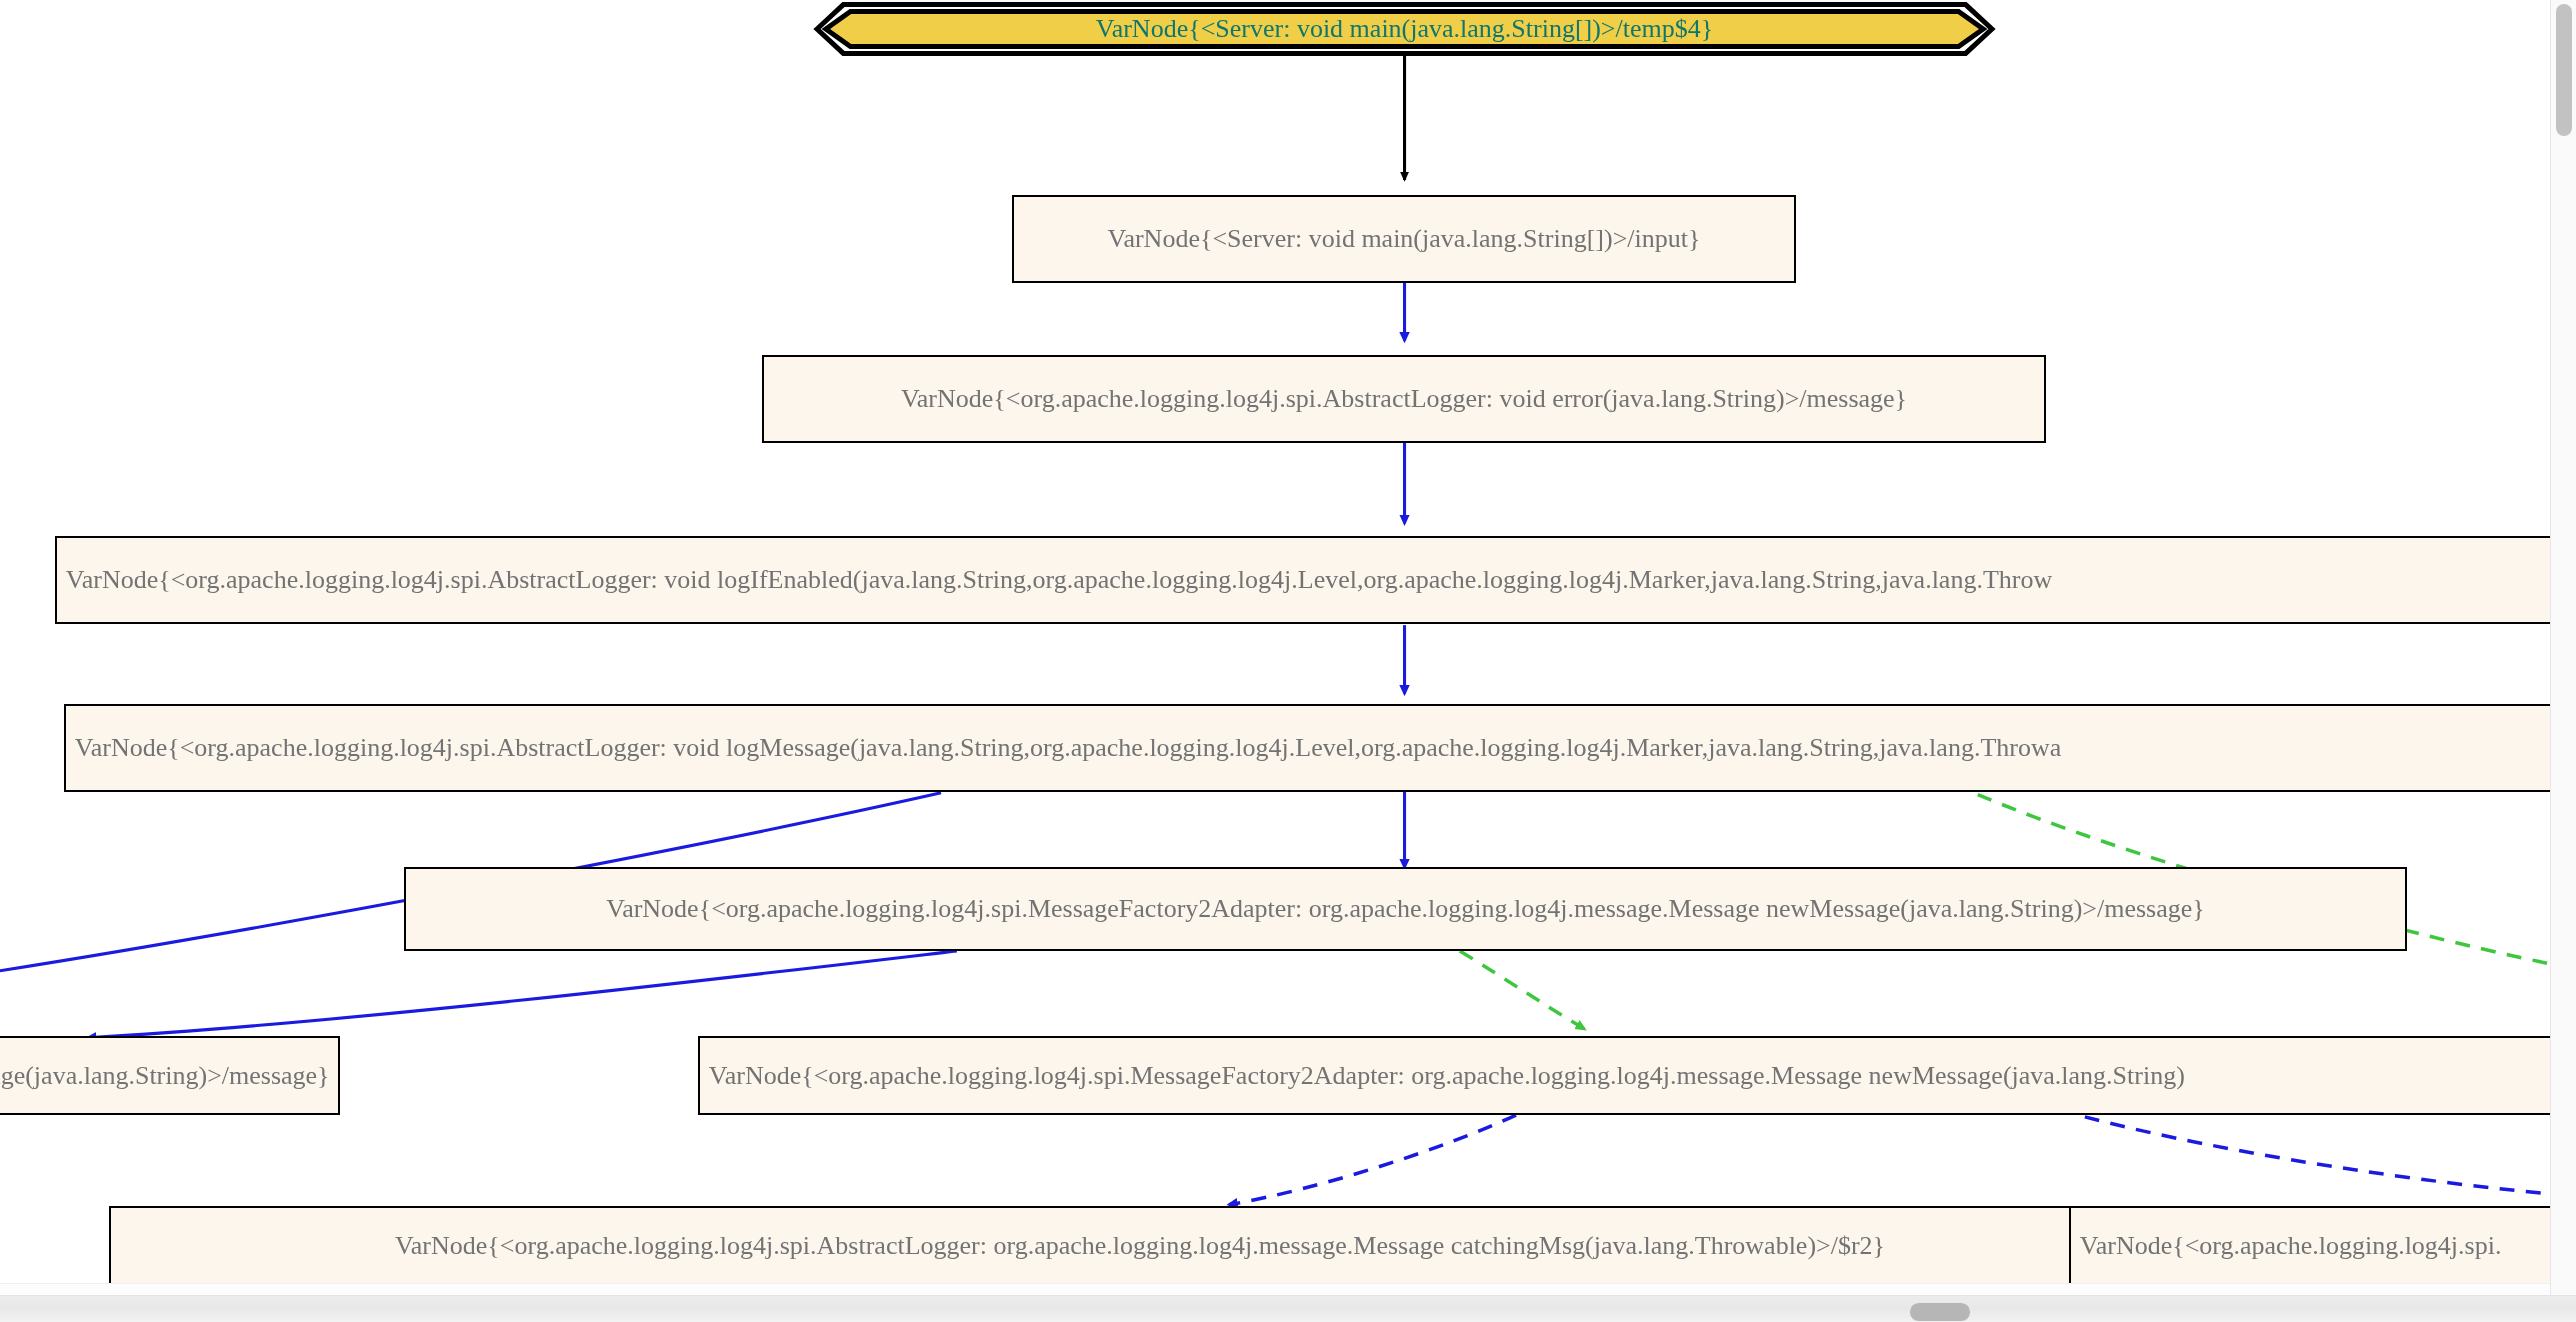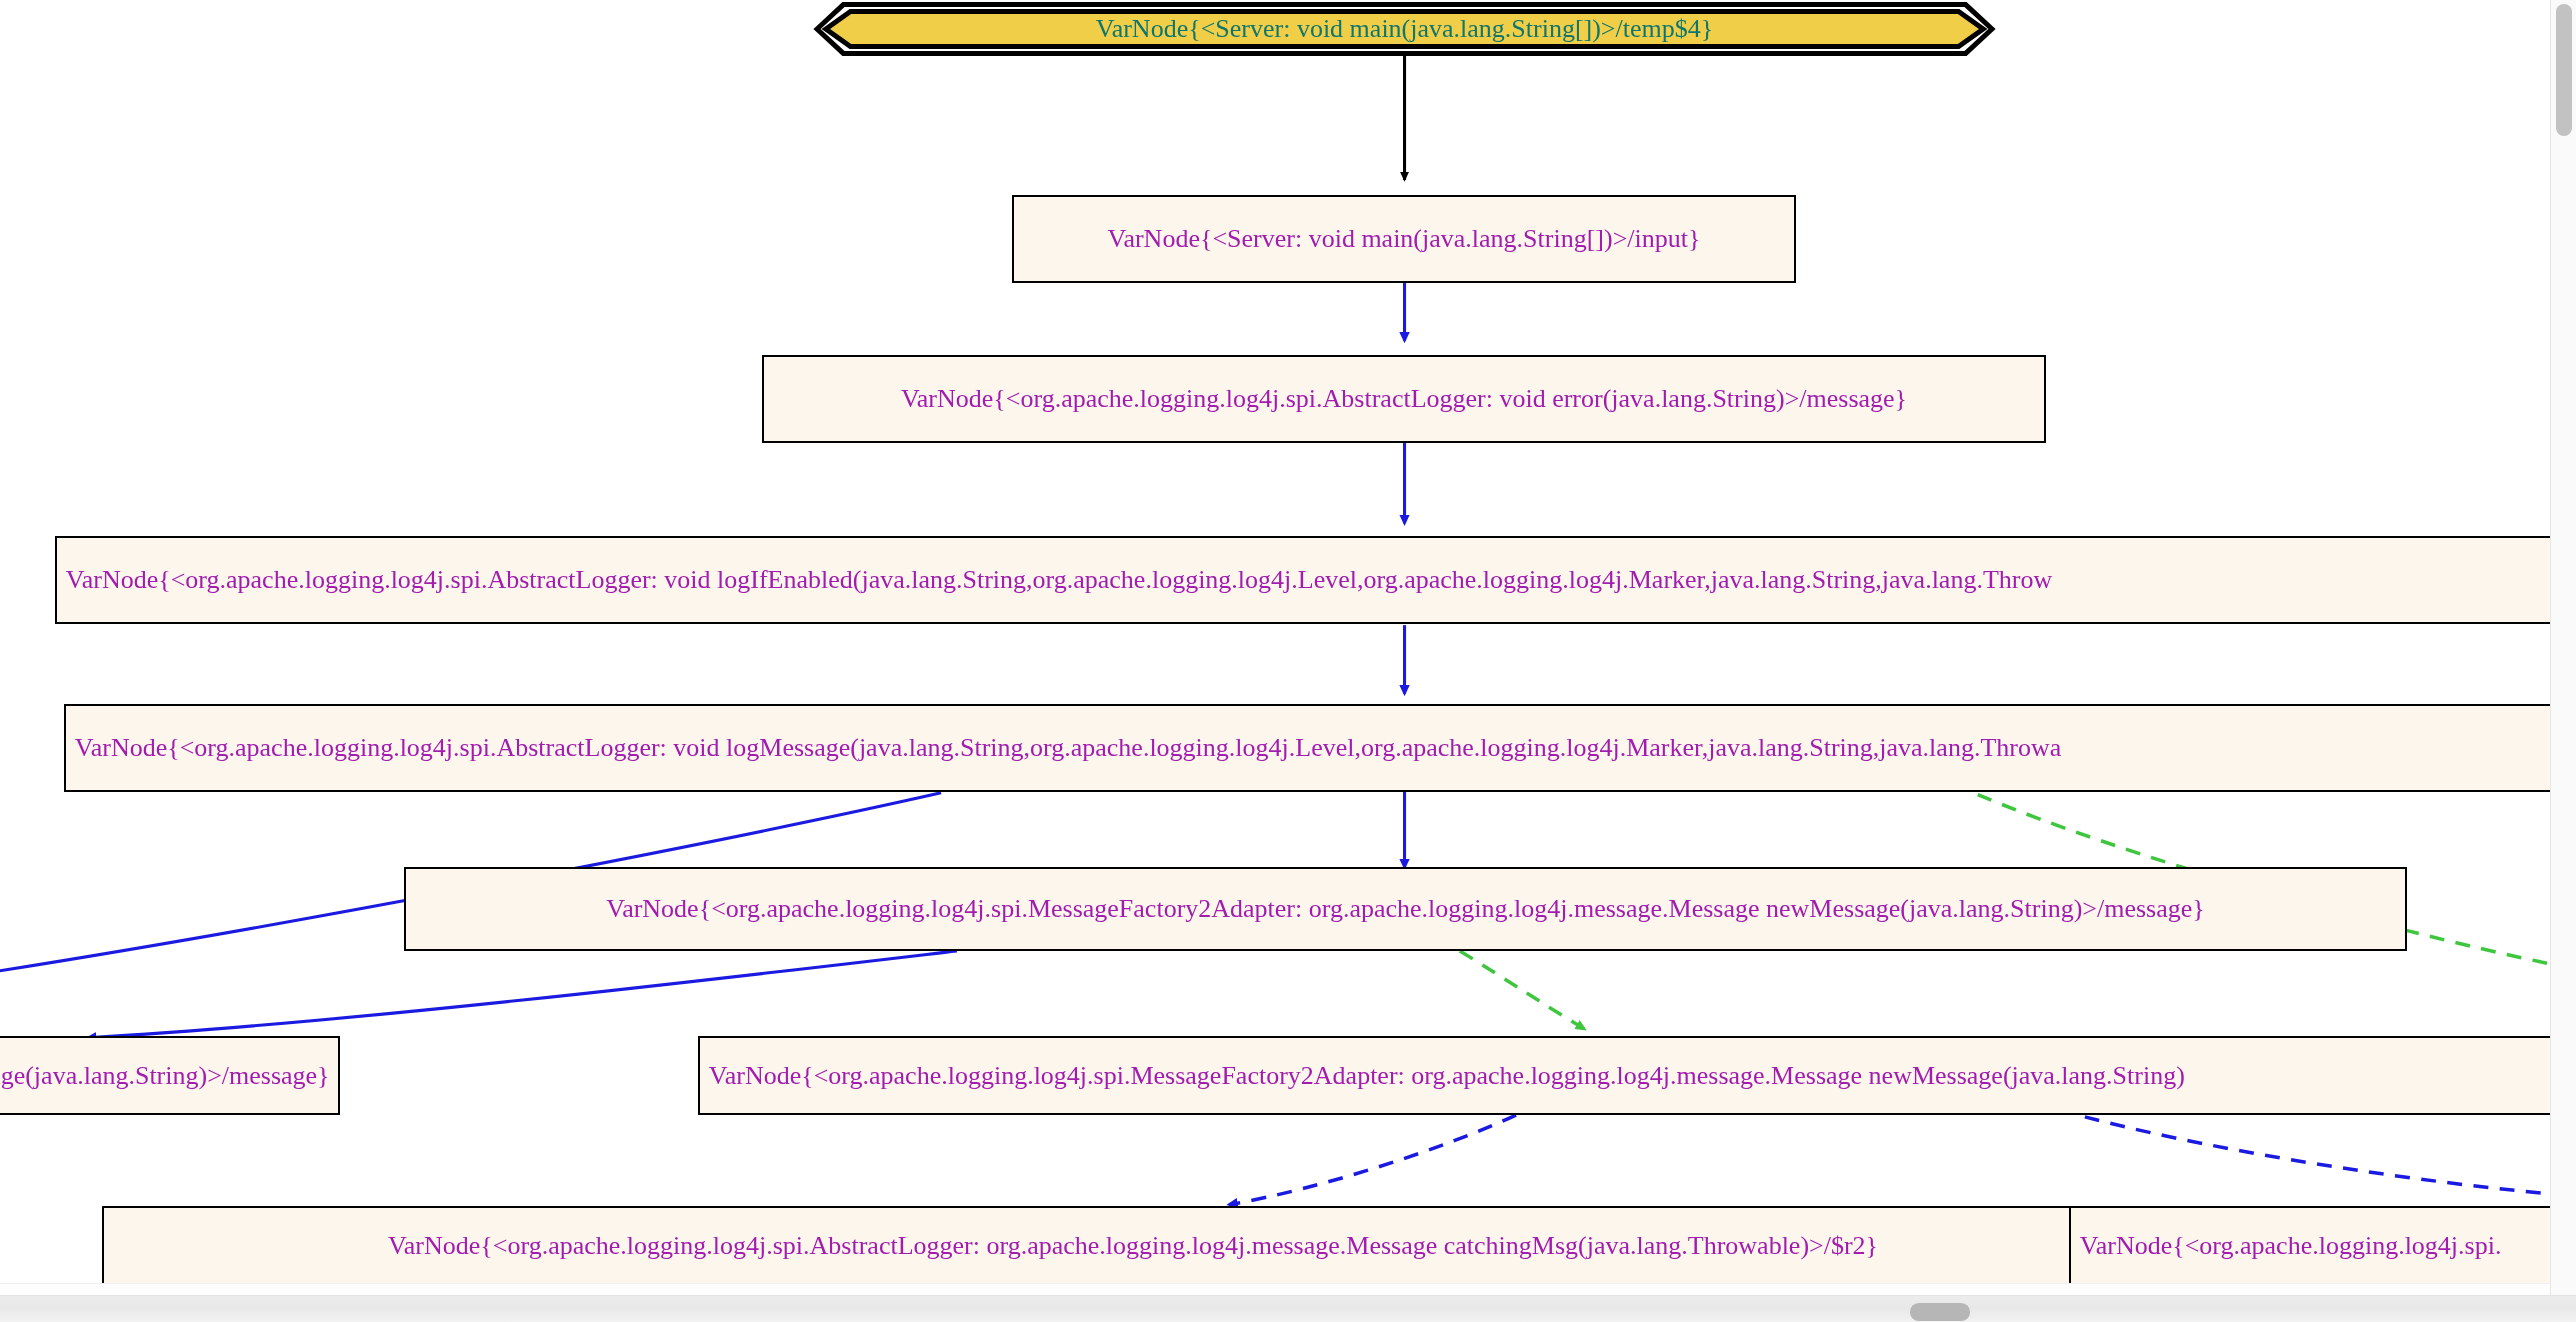--- a/index.html
+++ b/index.html
@@ -51,21 +51,21 @@
     z-index: 1;
     pointer-events: none;
   }
 
   
   .node {
     position: absolute;
     box-sizing: border-box;
     background: #fcf6ec;
     border: 2.6px solid #000000;
-    color: #a21caf;
+    color: #737373;
     font-family: "Liberation Serif", "DejaVu Serif", serif;
     font-size: 26px;
     line-height: 1;
     white-space: nowrap;
     display: flex;
     align-items: center;
     justify-content: center;
     overflow: visible;
     z-index: 2;
   }
@@ -253,21 +253,21 @@
   </div>
 
   <div class="node" style="left:-24.6px; top:1036px; width:365px; height:79px; justify-content:flex-end;">
     <span class="node-label">Message newMessage(java.lang.String)&gt;/message}</span>
   </div>
 
   <div class="node" style="left:698px; top:1036px; width:1877px; height:79px; justify-content:flex-start;">
     <span class="node-label">VarNode{&lt;org.apache.logging.log4j.spi.MessageFactory2Adapter: org.apache.logging.log4j.message.Message newMessage(java.lang.String)</span>
   </div>
 
-  <div class="node" style="left:102px; top:1206px; width:2062px; height:79px;">
+  <div class="node" style="left:109px; top:1206px; width:2062px; height:79px;">
     <span class="node-label">VarNode{&lt;org.apache.logging.log4j.spi.AbstractLogger: org.apache.logging.log4j.message.Message catchingMsg(java.lang.Throwable)&gt;/$r2}</span>
   </div>
 
   <div class="node" style="left:2029px; top:1206px; width:546px; height:79px; justify-content:flex-start;margin-left:40px;">
     <span class="node-label">VarNode{&lt;org.apache.logging.log4j.spi.</span>
   </div>
 
   <div class="page-bottom-strip"></div>
 
   <div class="scroll-track-v">

